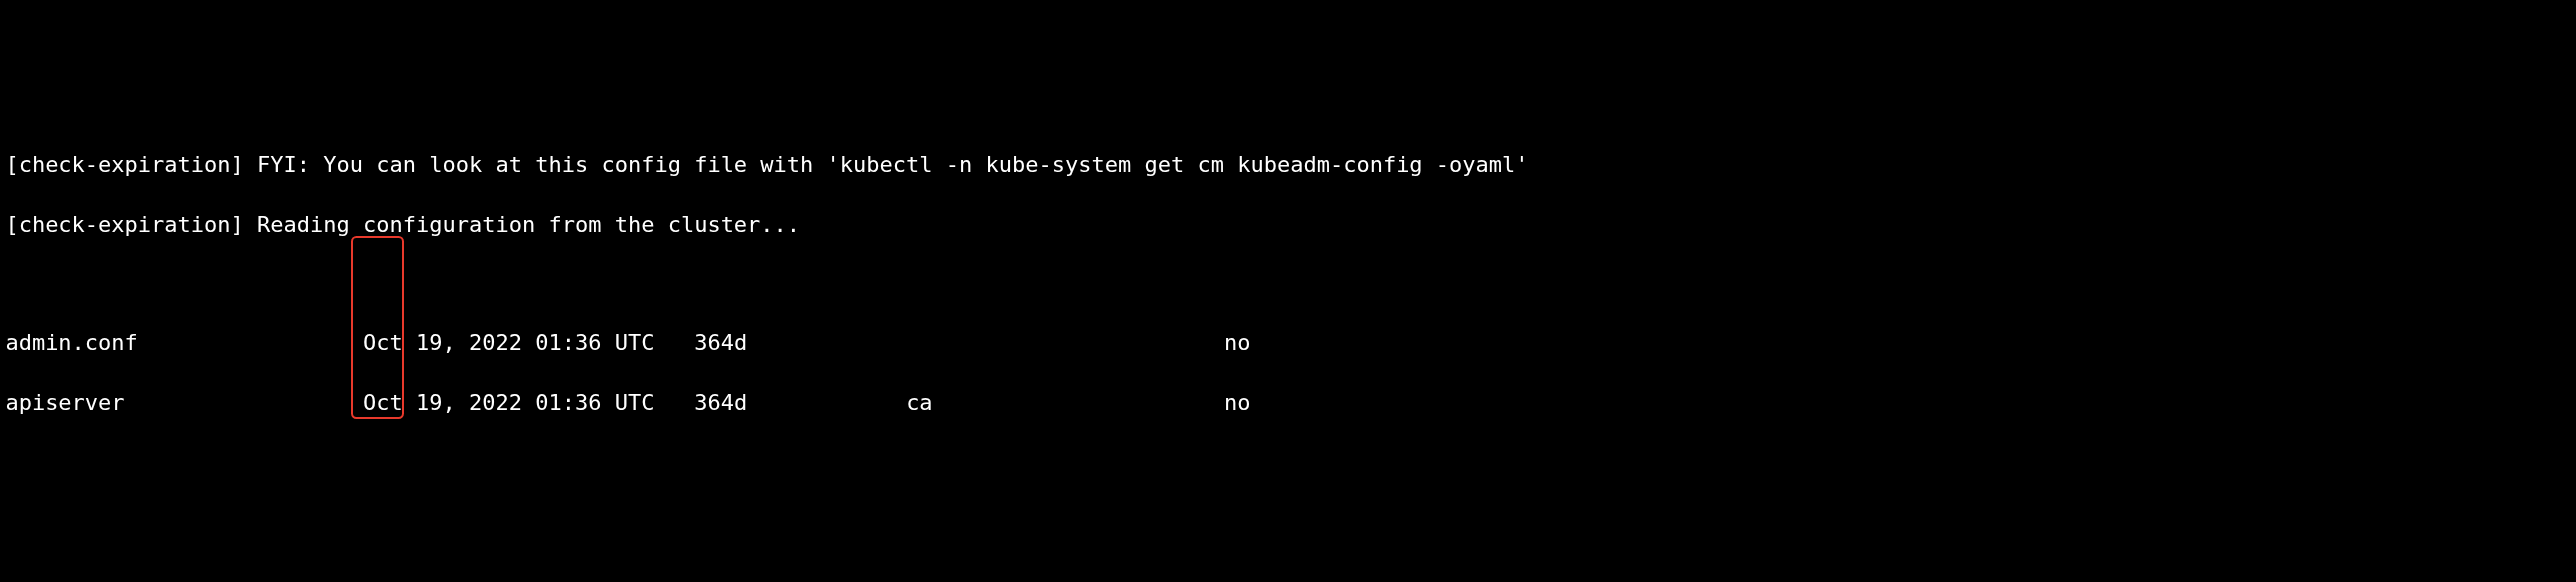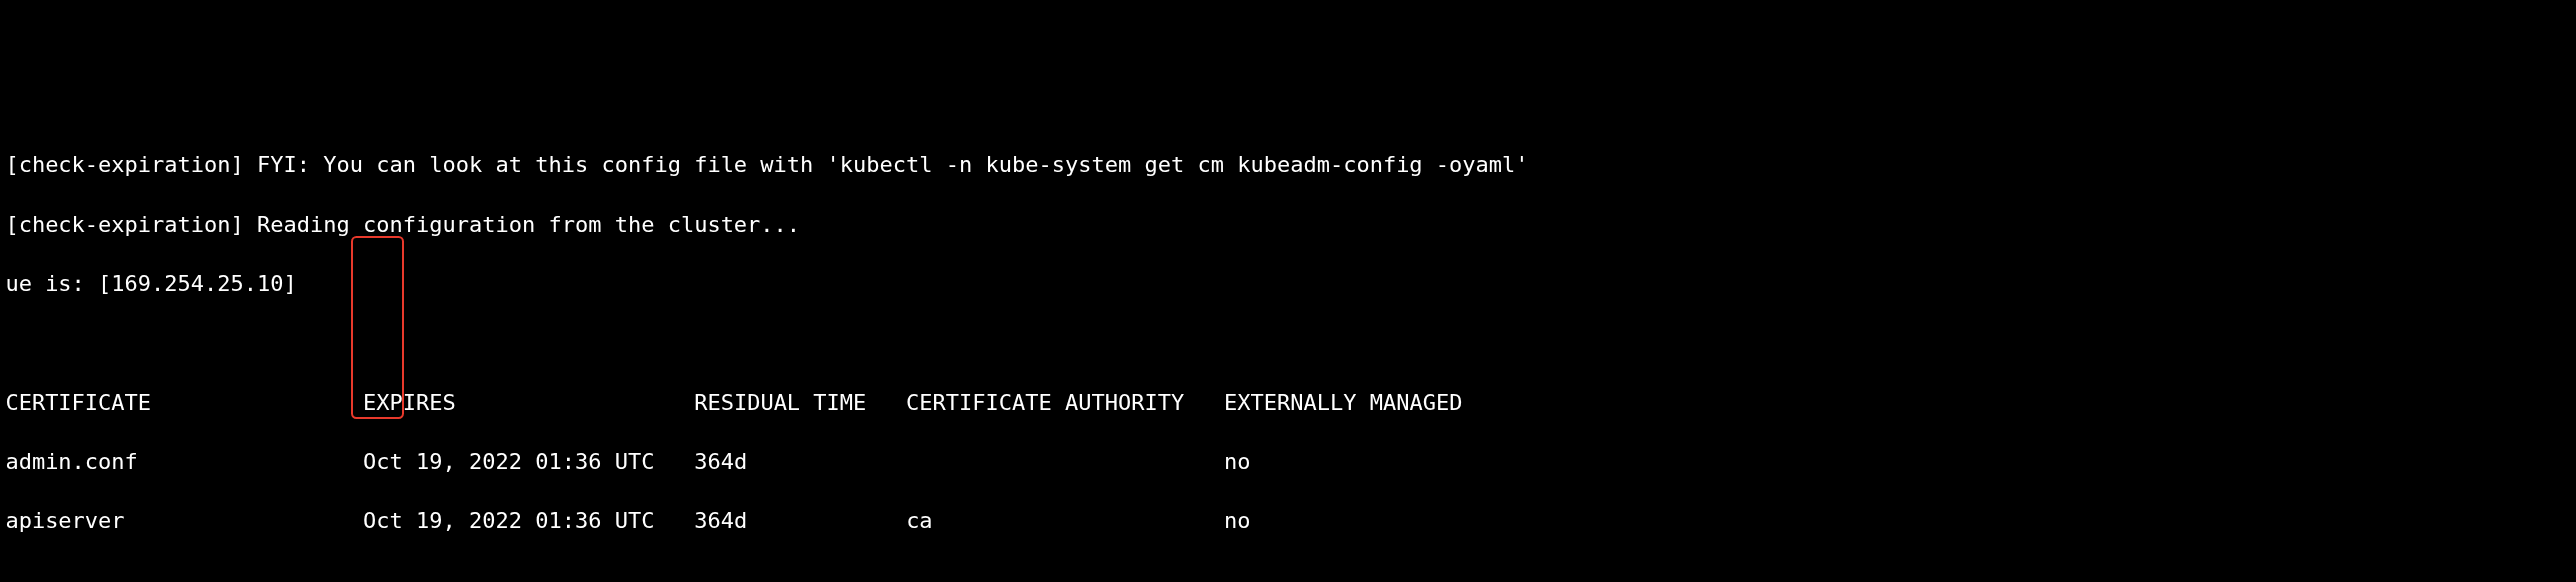--- a/index.html
+++ b/index.html
@@ -30,23 +30,21 @@
     }
   </style>
 </head>
 <body>
 
 
 
 <div class="wrap">
 <div>[check-expiration] FYI: You can look at this config file with 'kubectl -n kube-system get cm kubeadm-config -oyaml'</div>
 <div>[check-expiration] Reading configuration from the cluster...</div>
-<div>ue is: [169.254.25.10]</div>
 <div> </div>
-<div><span>CERTIFICATE</span>                <span>EXPIRES</span>                  <span>RESIDUAL TIME</span>   <span>CERTIFICATE AUTHORITY</span>   <span>EXTERNALLY MANAGED</span></div>
 <div><span>admin.conf</span>                 <span>Oct 19, </span><span>2022</span><span> 01:36 UTC</span>   <span>364d</span>                                    <span>no</span></div>
 <div><span>apiserver</span>                  <span>Oct 19, </span><span>2022</span><span> 01:36 UTC</span>   <span>364d</span>            <span>ca</span>                      <span>no</span></div>
 
 
 
 
 
 
 
 

